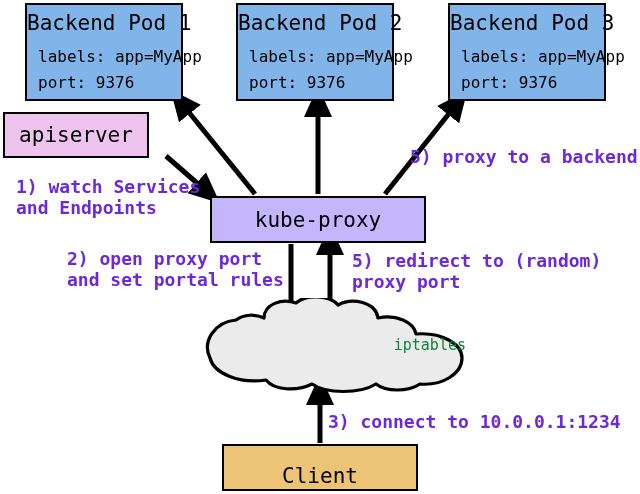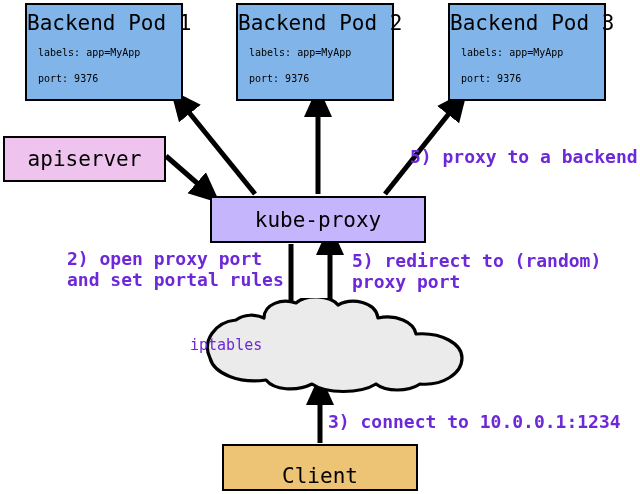--- a/index.html
+++ b/index.html
@@ -46,33 +46,32 @@
   #pod1 { left: 25px; }
   #pod2 { left: 236px; }
   #pod3 { left: 448px; padding-left: 48px; }
   .pod .title {
     top: 6px;
     font-size: 21px;
     letter-spacing: 0px;
   }
   .pod .line {
     left: 11px;
-    font-size: 10px;
+    font-size: 16px;
   }
   .pod .line.l1 { top: 42px; }
   .pod .line.l2 { top: 68px; }
 
   
   #apiserver {
     left: 3px;
     top: 112px;
-    width: 163px;
+    width: 146px;
     height: 46px;
     background: #eec4ee;
-    margin-top: 24px;
   }
   #apiserver .title {
     top: 9px;
     font-size: 21px;
   }
 
   
   #kubeproxy {
     left: 210px;
     top: 196px;
@@ -104,24 +103,24 @@
     left: 190px;
     top: 298px;
     width: 276px;
     height: 96px;
     z-index: 3;
   }
   #iptables-cloud .cloud-label {
     position: absolute;
     left: 0; right: 0;
     top: 38px;
-    text-align: left;
+    text-align: right;
     font-family: "DejaVu Sans Mono", monospace;
     font-size: 15px;
-    color: #6d28d9;
+    color: #15803d;
     z-index: 4;
   }
 
   
   .annot {
     position: absolute;
     font-family: "DejaVu Sans Mono", monospace;
     font-weight: bold;
     font-size: 18px;
     line-height: 21px;
@@ -213,20 +212,22 @@
                C 12,44 24,24 46,22
                C 54,16 66,16 74,20 Z" fill="#ebebeb" stroke="#000000" stroke-width="3.2" stroke-linejoin="round"></path>
     </svg>
     <div class="cloud-label">iptables</div>
   </div>
 
   <div class="node" id="client">
     <div class="title">Client</div>
   </div>
 
+  <div class="annot" id="label1">1) watch Services
+and Endpoints</div>
   <div class="annot" id="label2">2) open proxy port
 and set portal rules</div>
   <div class="annot" id="label3">3) connect to 10.0.0.1:1234</div>
   <div class="annot" id="label4">5) redirect to (random)
 proxy port</div>
   <div class="annot" id="label5">5) proxy to a backend</div>
 
 </div>
 
 </body></html>

